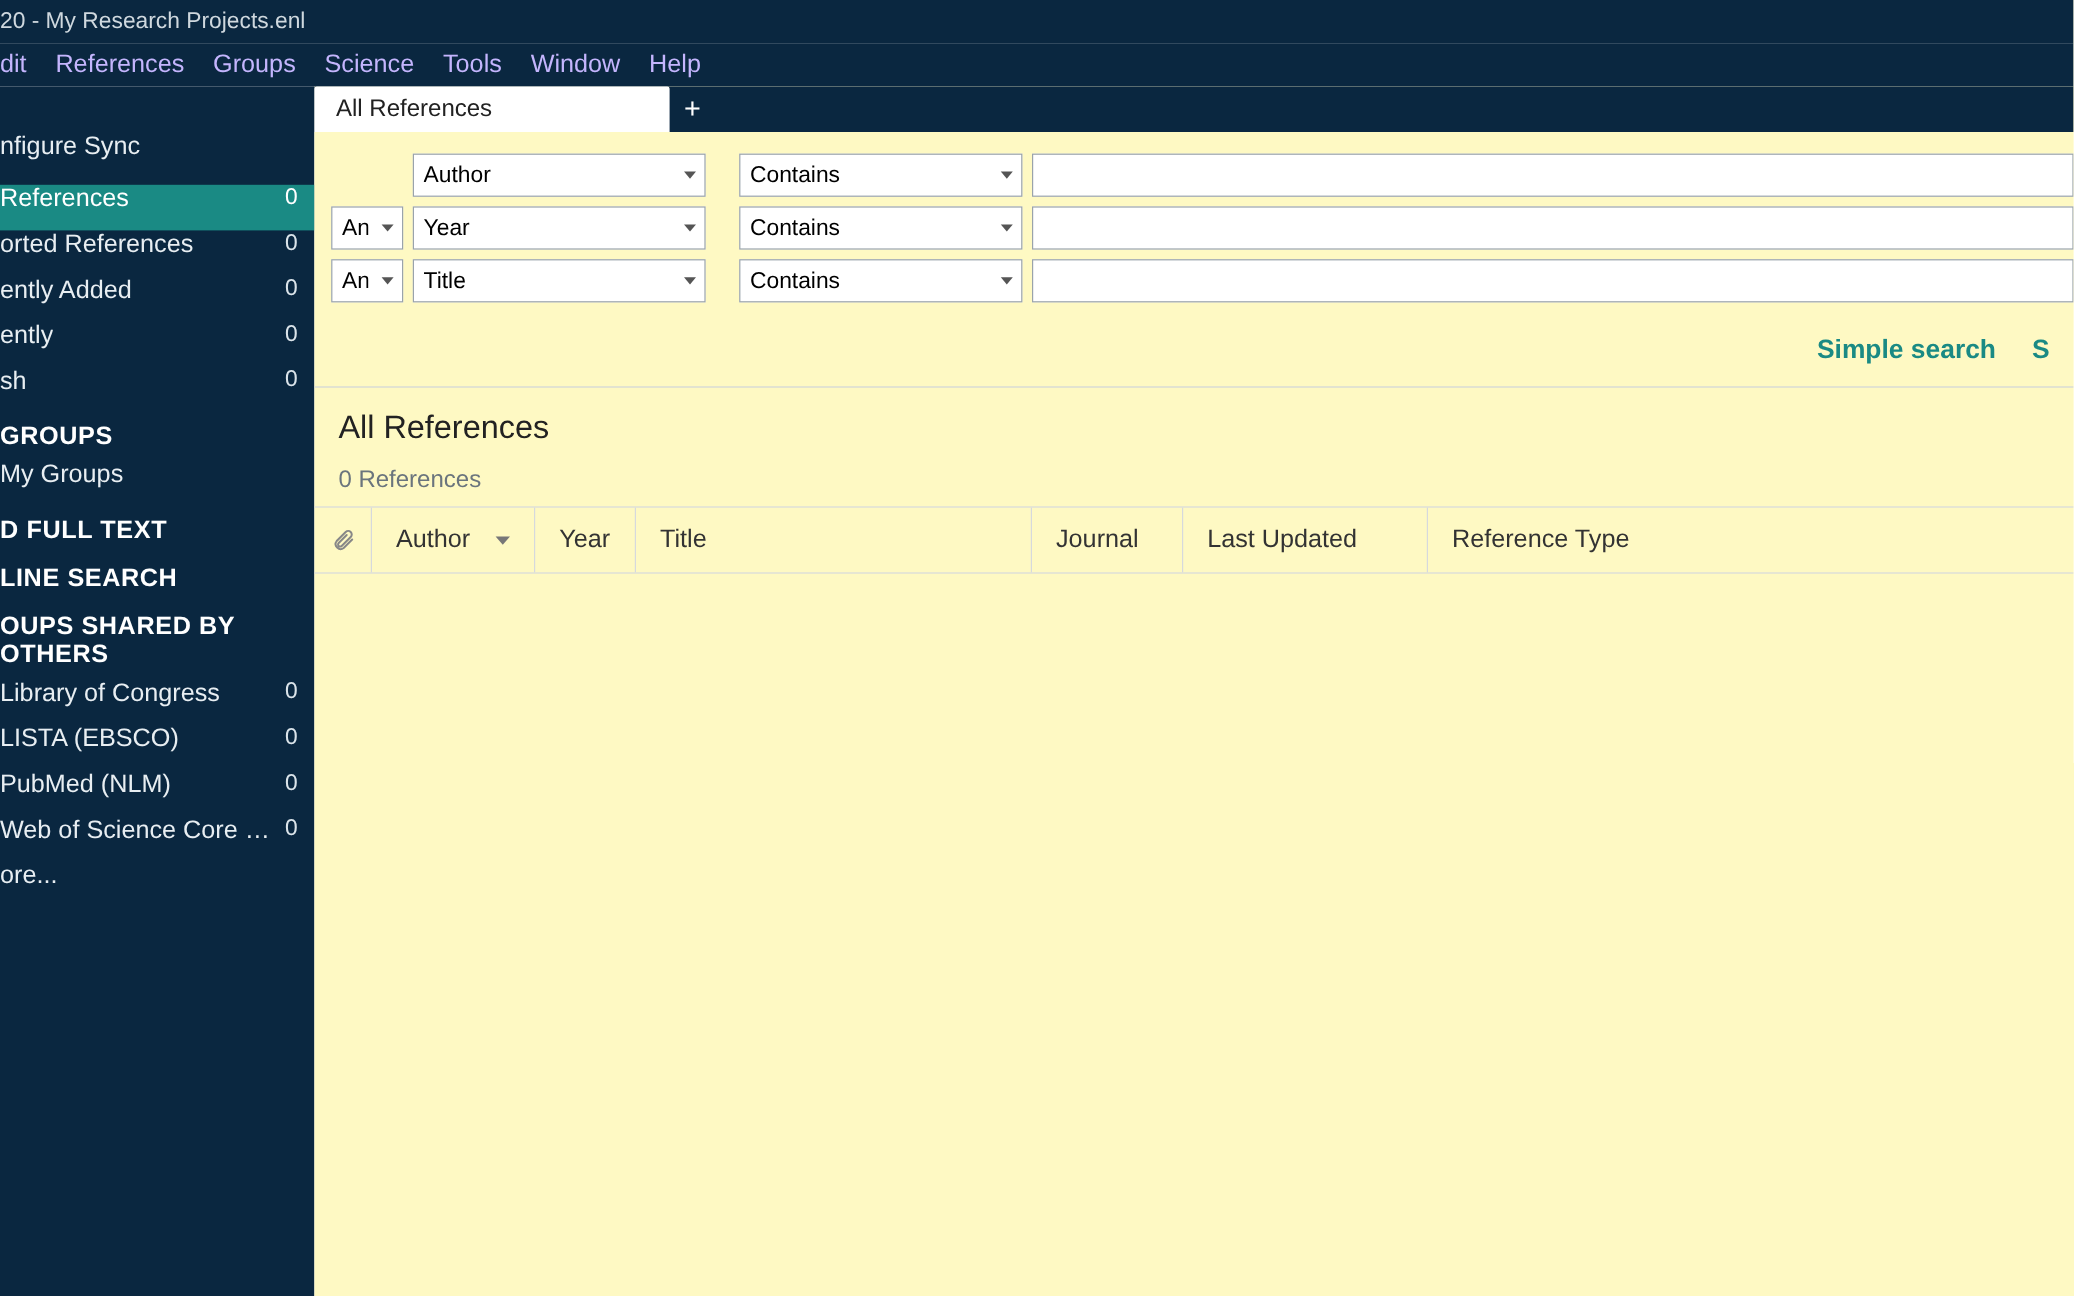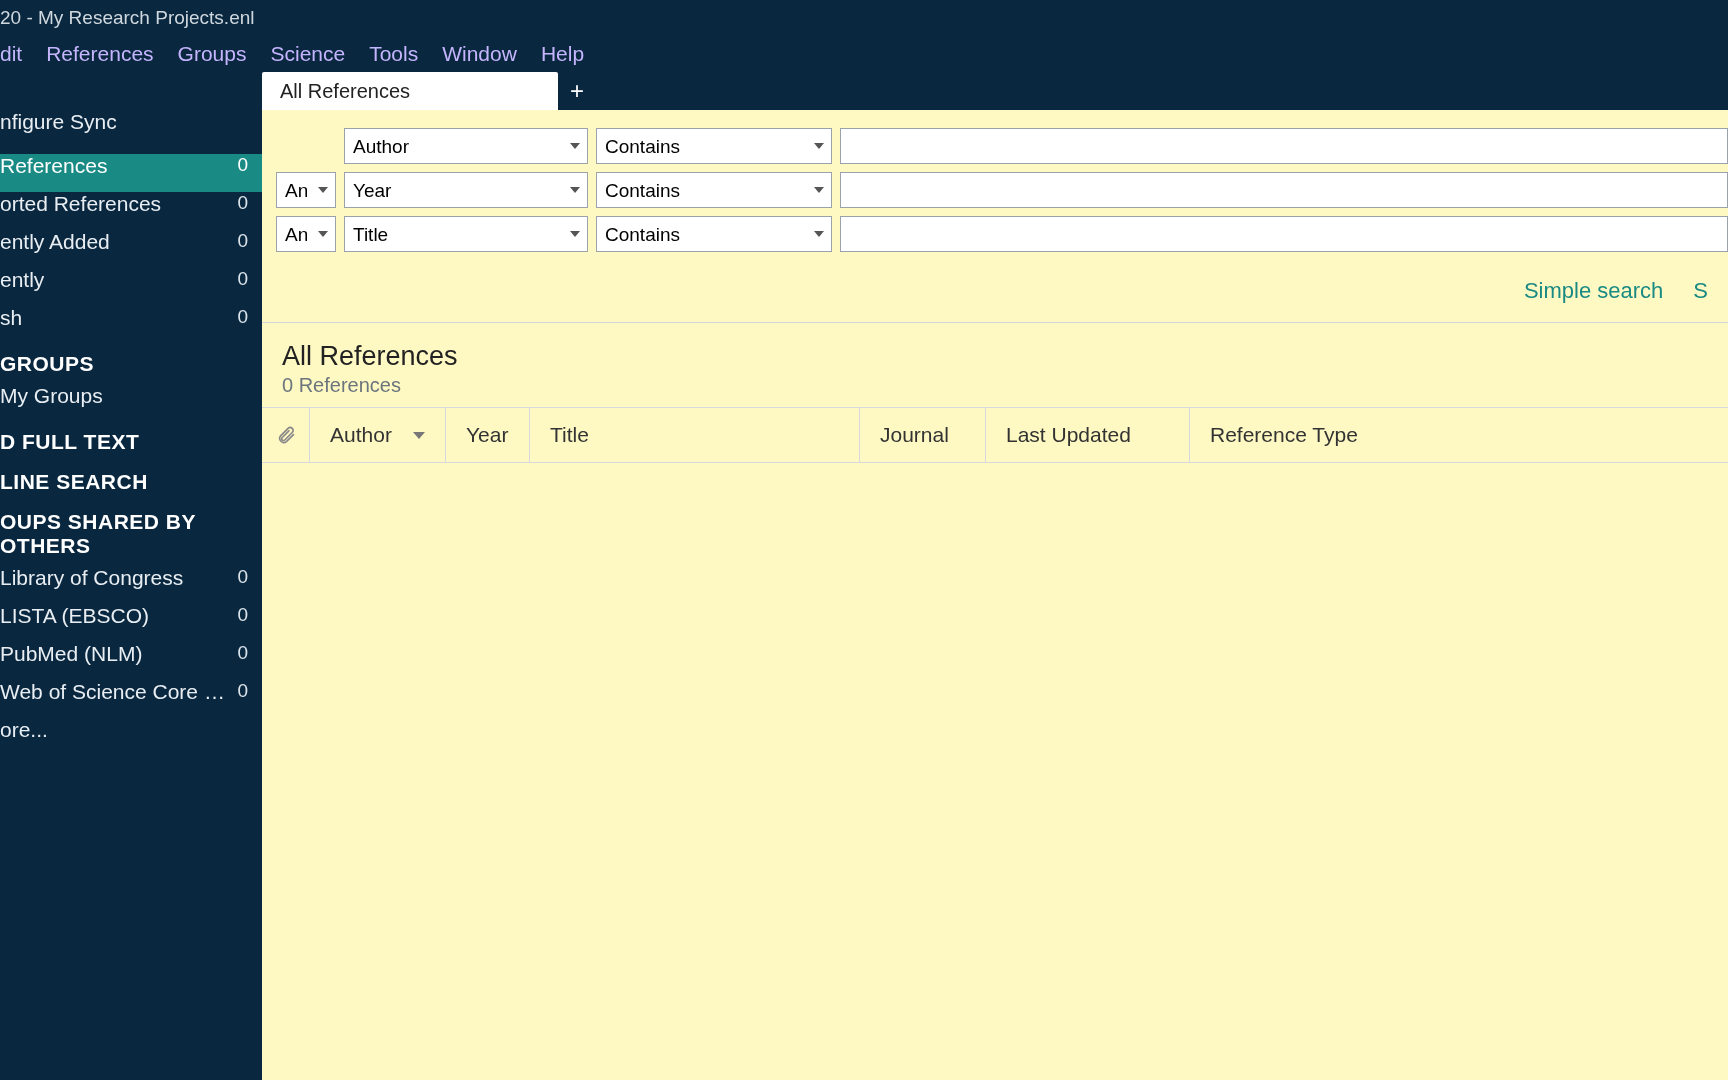--- a/index.html
+++ b/index.html
@@ -143,48 +143,48 @@
     top: 50%;
     transform: translateY(-50%);
     width: 0; height: 0;
     border-left: 5px solid transparent;
     border-right: 5px solid transparent;
     border-top: 6px solid #555;
     pointer-events: none;
   }
   .bool-select { width: 60px; }
   .field-select { width: 244px; }
-  .op-select { width: 236px; }
+  .op-select { width: 236px; margin-left: 20px; }
   .search-input {
     flex: 1;
     height: 36px;
     border: 1px solid #9aa3ab;
     padding: 0 8px;
     font-size: 19px;
   }
 
   .search-footer {
     display: flex;
     justify-content: flex-end;
     padding: 26px 20px 18px 0;
     gap: 30px;
   }
   .simple-search-link {
     color: #1a8a84;
     font-size: 22px;
-    font-weight: 400;
+    font-weight: 700;
     cursor: pointer;
   }
   .simple-search-link.cut { color: #1a8a84; }
 
   .divider { height: 1px; background: #d0d5da; }
 
   .heading-area { padding: 18px 20px 10px 20px; }
   .heading-title { font-size: 27px; color: #222; font-weight: 400; }
-  .heading-sub { font-size: 20px; color: #6b757d; margin-top: 2px; }
+  .heading-sub { font-size: 20px; color: #6b757d; margin-top: 17px; }
 
   
   .results-table { border-top: 1px solid #d6d9dd; border-bottom: 1px solid #d6d9dd; }
   .results-header {
     display: flex;
     align-items: stretch;
     height: 54px;
     font-size: 21px;
     color: #333;
   }

